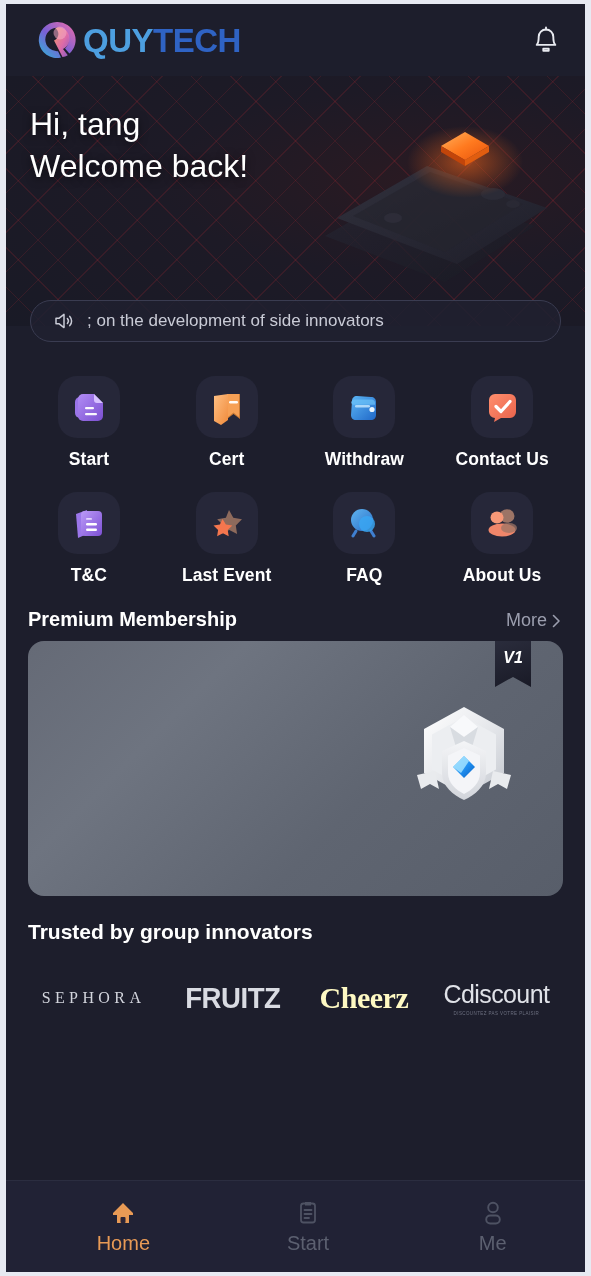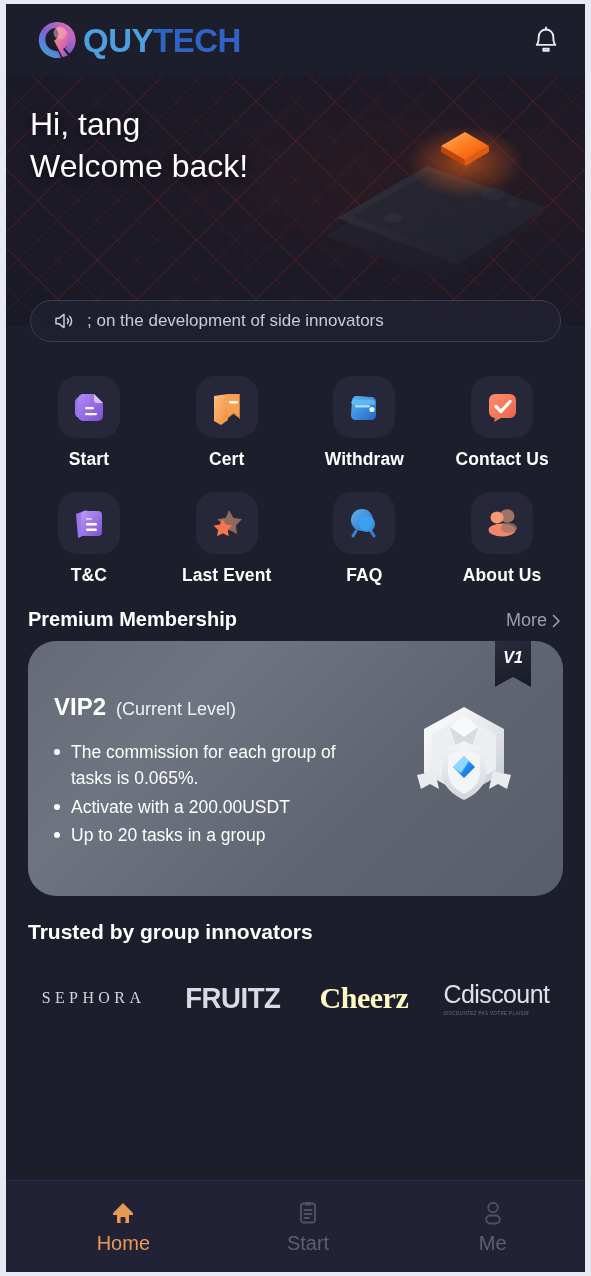--- a/index.html
+++ b/index.html
@@ -83,21 +83,21 @@
   .sec-head {
     display:flex; align-items:baseline; justify-content:space-between;
     padding:16px 22px 0;
   }
   .sec-title { color:#fff; font-size:20px; font-weight:bold; }
   .sec-more { color:#9b9eae; font-size:18px; display:flex; align-items:center; gap:3px; cursor:pointer; }
 
   
   .vip-wrap { padding:10px 22px 0; }
   .vip-card {
-    position:relative; height:255px; border-radius:28px; overflow:hidden;
+    position:relative; height:255px; border-radius:16px; overflow:hidden;
     background:linear-gradient(135deg,#656a76 0%,#6e7480 28%,#5f6571 62%,#585e6a 100%);
   }
   .ribbon {
     position:absolute; right:32px; top:0; width:36px; height:46px;
     background:linear-gradient(160deg,#2a2c3c,#191a26);
     clip-path:polygon(0 0,100% 0,100% 100%,50% 78%,0 100%);
     display:flex; align-items:flex-start; justify-content:center;
     padding-top:8px;
     box-shadow:0 2px 6px rgba(0,0,0,.4);
   }
@@ -128,21 +128,21 @@
     font-family:"Liberation Serif", serif; font-weight:400;
   }
   .b-fruitz {
     color:#d9dbe2; font-size:30px; font-weight:bold;
     letter-spacing:-.5px; transform:scaleX(.92); font-stretch:condensed;
   }
   .b-cheerz {
     color:#fef9c3; font-size:30px; font-weight:bold;
     font-family:"Liberation Serif", serif; letter-spacing:-.5px;
   }
-  .b-cdiscount-wrap { display:flex; flex-direction:column; }
+  .b-cdiscount-wrap { display:flex; flex-direction:column; align-items:center; }
   .b-cdiscount { color:#e0e2e8; font-size:25px; letter-spacing:-.6px; }
   .b-cdiscount-sub {
     color:#6d7080; font-size:4.5px; letter-spacing:.4px; margin-top:2px;
     transform:scaleY(1.1);
   }
 
   
   .tabbar {
     position:absolute; left:0; bottom:0; width:579px; height:92px;
     background:#212235; border-top:1px solid #2b2d40;
@@ -389,31 +389,20 @@
             <path d="M3.5 3.5L9 9l-5.5 5.5"></path>
           </svg>
     </div>
   </div>
 
   <div class="vip-wrap">
     <div class="vip-card">
       <div class="ribbon">
         <span>V1</span>
       </div>
-      <div class="vip-body">
-        <div class="vip-head">
-          <span class="vip-lvl">VIP2</span>
-          <span class="vip-cur">(Current Level)</span>
-        </div>
-        <ul class="vip-list">
-          <li>The commission for each group of tasks is 0.065%.</li>
-          <li>Activate with a 200.00USDT</li>
-          <li>Up to 20 tasks in a group</li>
-        </ul>
-      </div>
       <div class="vip-emblem">
         <svg viewBox="0 0 150 150" width="150" height="150">
           <defs>
             <linearGradient id="sil" x1="0" y1="0" x2="1" y2="1">
               <stop offset="0%" stop-color="#ffffff"></stop>
               <stop offset="55%" stop-color="#e4e6ea"></stop>
               <stop offset="100%" stop-color="#c4c8cf"></stop>
             </linearGradient>
             <linearGradient id="sil2" x1="0" y1="0" x2="0" y2="1">
               <stop offset="0%" stop-color="#f4f5f7"></stop>

